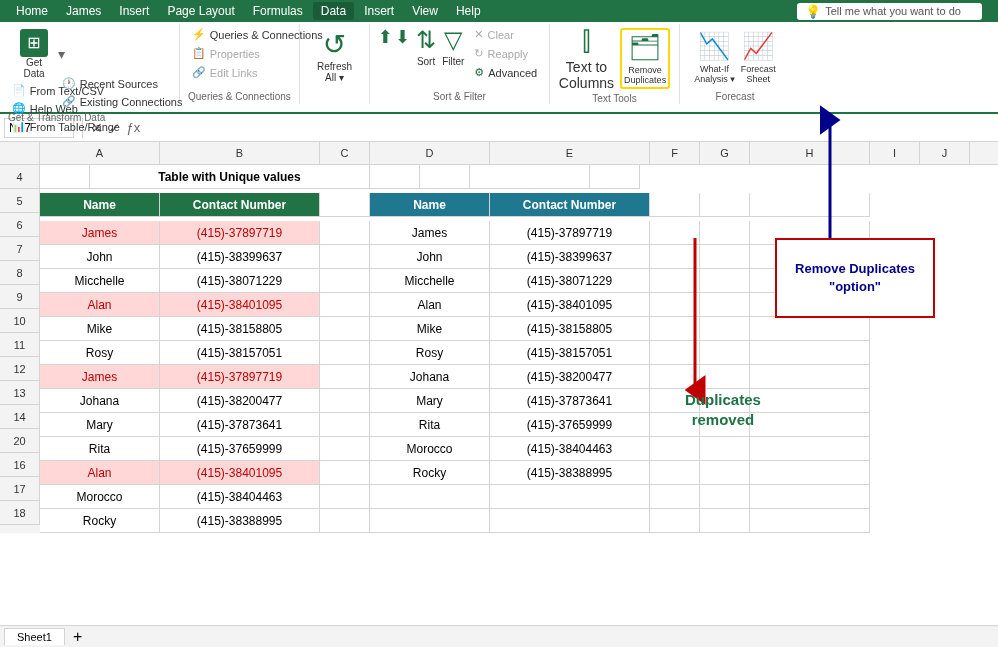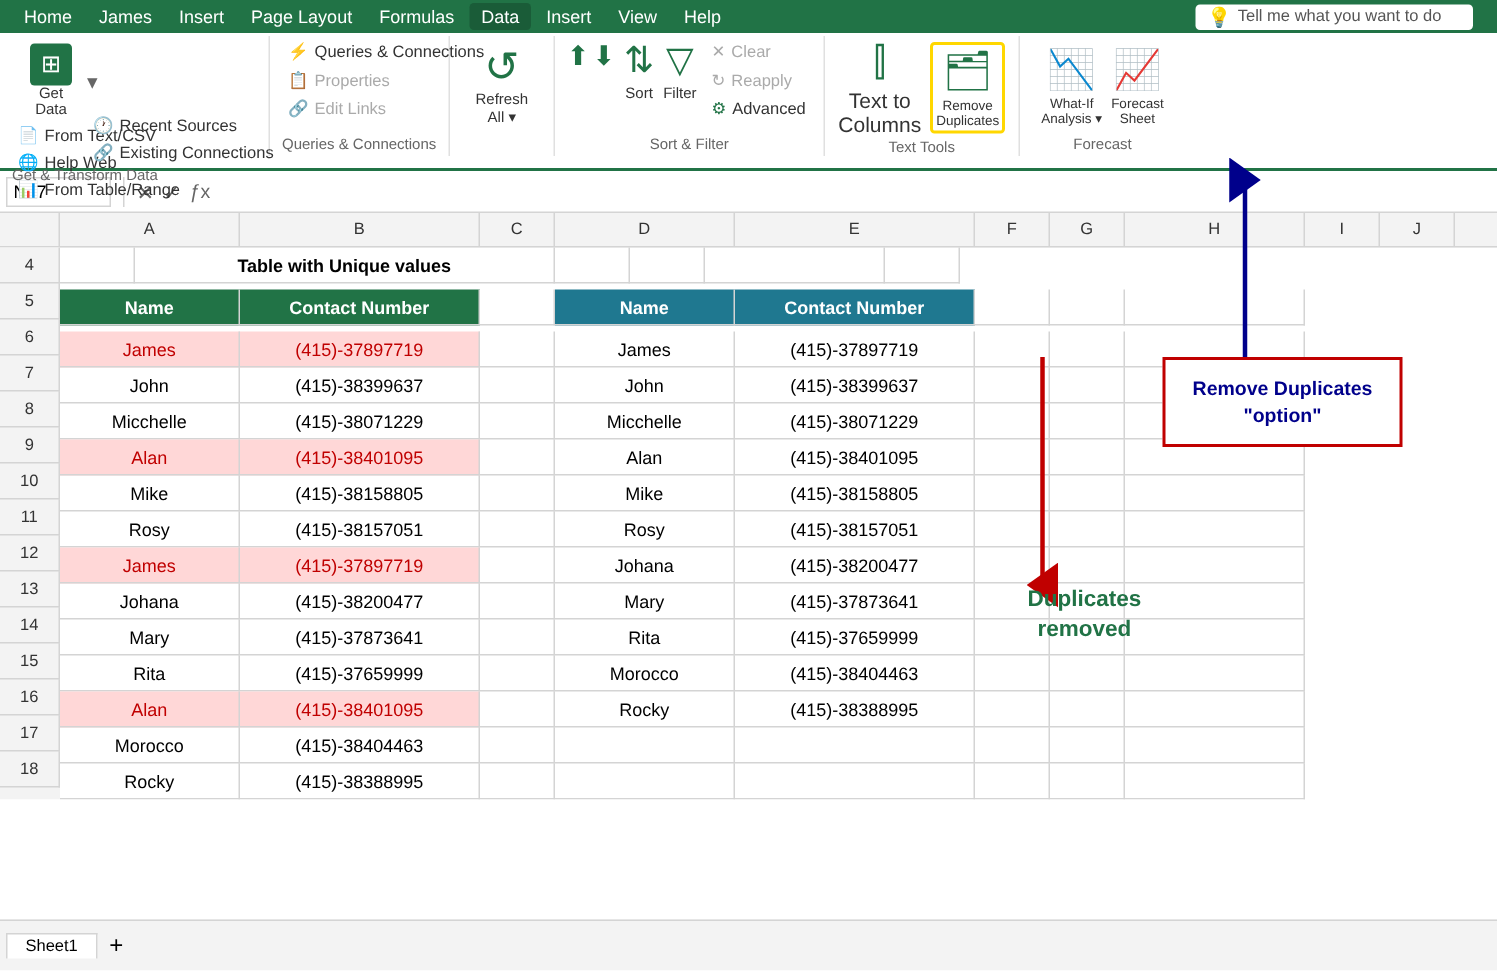--- a/index.html
+++ b/index.html
@@ -145,41 +145,41 @@
     }
     .cell-center { justify-content: center; }
     .cell-bold { font-weight: bold; }
     .cell-red { color: #c00000; background: #ffd7d7; }
     .cell-green-header { background: #217346; color: white; font-weight: bold; justify-content: center; }
     .cell-teal-header { background: #1f7890; color: white; font-weight: bold; justify-content: center; }
     .remove-dup-box {
       position: absolute;
       border: 2px solid #c00000;
       background: white;
-      padding: 10px 10px;
+      padding: 20px 10px;
       font-size: 13px;
       font-weight: bold;
       color: #00008b;
       text-align: center;
       line-height: 1.4;
     }
     .dup-removed-text {
       position: absolute;
       font-size: 15px;
       font-weight: bold;
       color: #217346;
       text-align: center;
       line-height: 1.3;
     }
     
     .sheet-tabs {
       display: flex;
       background: #f3f3f3;
       border-top: 1px solid #d4d4d4;
-      height: 34px;
+      height: 22px;
       align-items: center;
       padding-left: 4px;
     }
     .sheet-tab {
       padding: 2px 12px;
       border: 1px solid #d4d4d4;
       border-bottom: none;
       background: white;
       font-size: 11px;
       cursor: pointer;
@@ -380,21 +380,21 @@
         <div class="row-header">5</div>
         <div class="row-header">6</div>
         <div class="row-header">7</div>
         <div class="row-header">8</div>
         <div class="row-header">9</div>
         <div class="row-header">10</div>
         <div class="row-header">11</div>
         <div class="row-header">12</div>
         <div class="row-header">13</div>
         <div class="row-header">14</div>
-        <div class="row-header">15</div>
+        <div class="row-header">20</div>
         <div class="row-header">16</div>
         <div class="row-header">17</div>
         <div class="row-header">18</div>
       </div>
 
       <div style="display:flex;flex-direction:column;flex:1;">
 
         <div class="grid-row" style="height:28px;">
           <div class="grid-cell" style="width:50px;border-bottom:1px solid #d4d4d4;border-right:1px solid #d4d4d4;"></div>
           <div class="grid-cell cell-bold cell-center" style="width:280px;border-bottom:1px solid #d4d4d4;border-right:1px solid #d4d4d4;">Table with Unique values</div>

